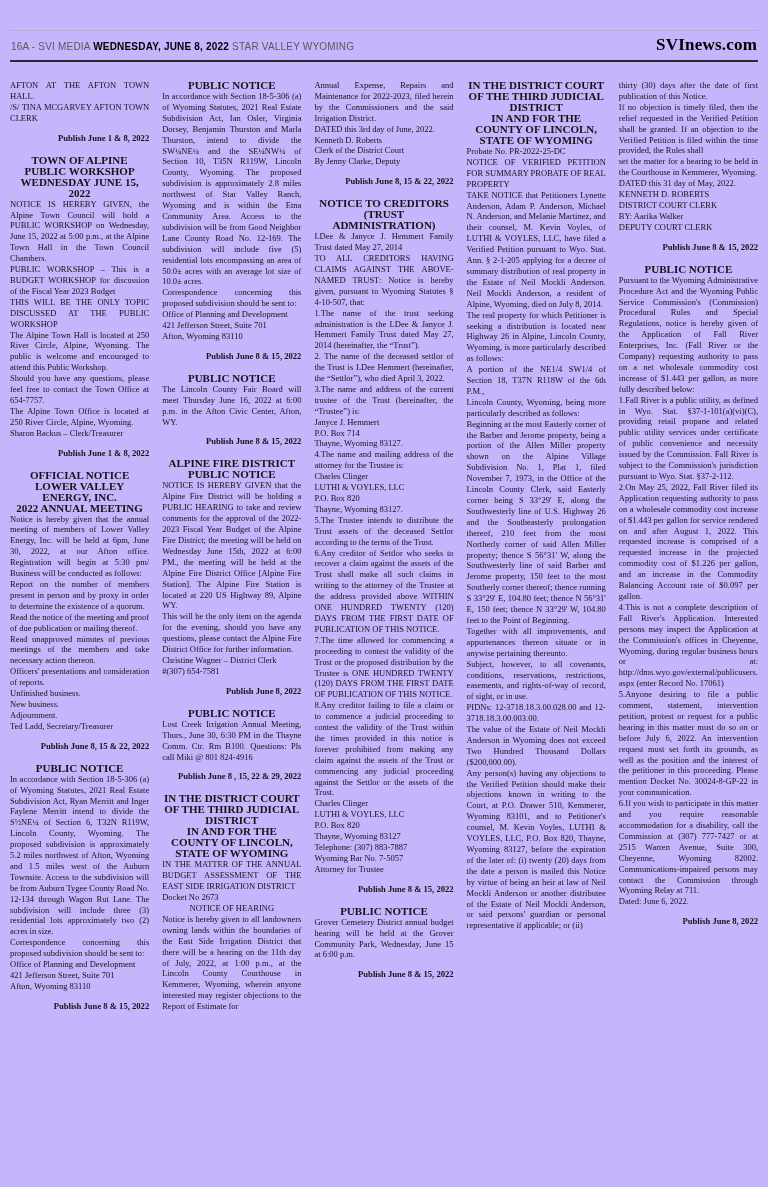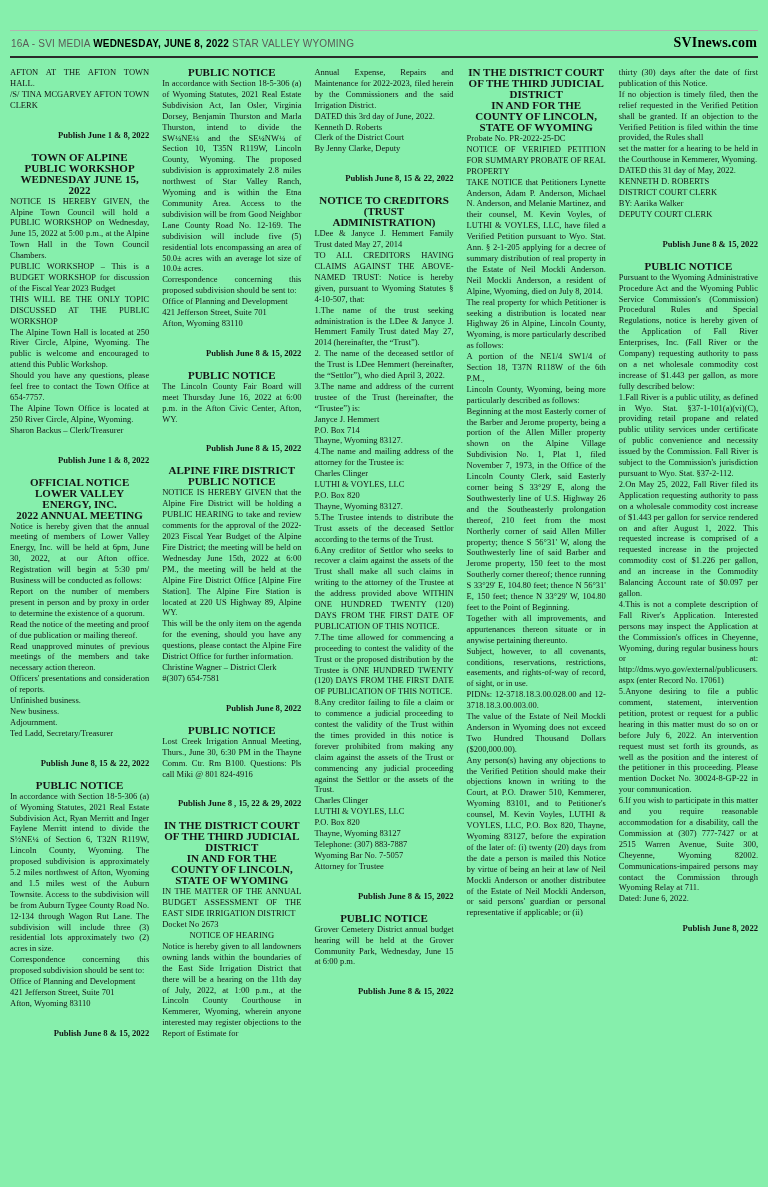--- a/index.html
+++ b/index.html
@@ -1,53 +1,53 @@
 <!DOCTYPE html>
 <html lang="en"><head>
 <meta charset="utf-8">
 <style>
   html,body { margin:0; padding:0; }
   body { background:#e8e8e6; }
   .page {
     position:relative; width:768px; height:1187px; margin:0 auto;
-    background:#86efac; color:#141414; overflow:hidden;
+    background:#c4b5fd; color:#141414; overflow:hidden;
     font-family:"Liberation Serif", serif;
     box-sizing:border-box; padding:30px 10px 0 10px;
   }
   .rule-thin  { border-top:1px solid #b3b3b0; }
   .rule-thick { border-top:2.5px solid #2a2a2a; }
   .mast-row {
     display:flex; justify-content:space-between; align-items:baseline;
     padding:4px 1px 5px 1px;
   }
   .mast-left {
     font-family:"Liberation Sans", sans-serif;
     font-size:10px; color:#5a5a58; letter-spacing:.2px; white-space:nowrap;
   }
   .mast-left .b { color:#000; font-weight:bold; }
   .mast-right {
     font-family:"Liberation Serif", serif;
-    font-size:14px; font-weight:bold; color:#000; letter-spacing:.2px;
-  }
-  main.cols { display:flex; gap:13px; padding-top:9px; }
+    font-size:17px; font-weight:bold; color:#000; letter-spacing:.2px;
+  }
+  main.cols { display:flex; gap:13px; padding-top:18px; }
   .col { flex:1 1 0; min-width:0; }
   .notice { margin:0 0 11px 0; }
   .nh {
     font-weight:bold; text-align:center;
     font-size:11px; line-height:11px;
   }
   .p {
     font-size:8.5px; line-height:10.9px;
     text-align:justify; text-justify:inter-word;
     overflow-wrap:break-word;
   }
   .p.center { text-align:center; }
   .pub {
     font-weight:bold; text-align:right;
-    font-size:8.6px; line-height:11px; margin-top:19px;
+    font-size:8.6px; line-height:11px; margin-top:9px;
   }
 </style>
 </head>
 <body>
 
 <div class="page">
   <header>
     <div class="rule-thin"></div>
     <div class="mast-row">
       <div class="mast-left">

